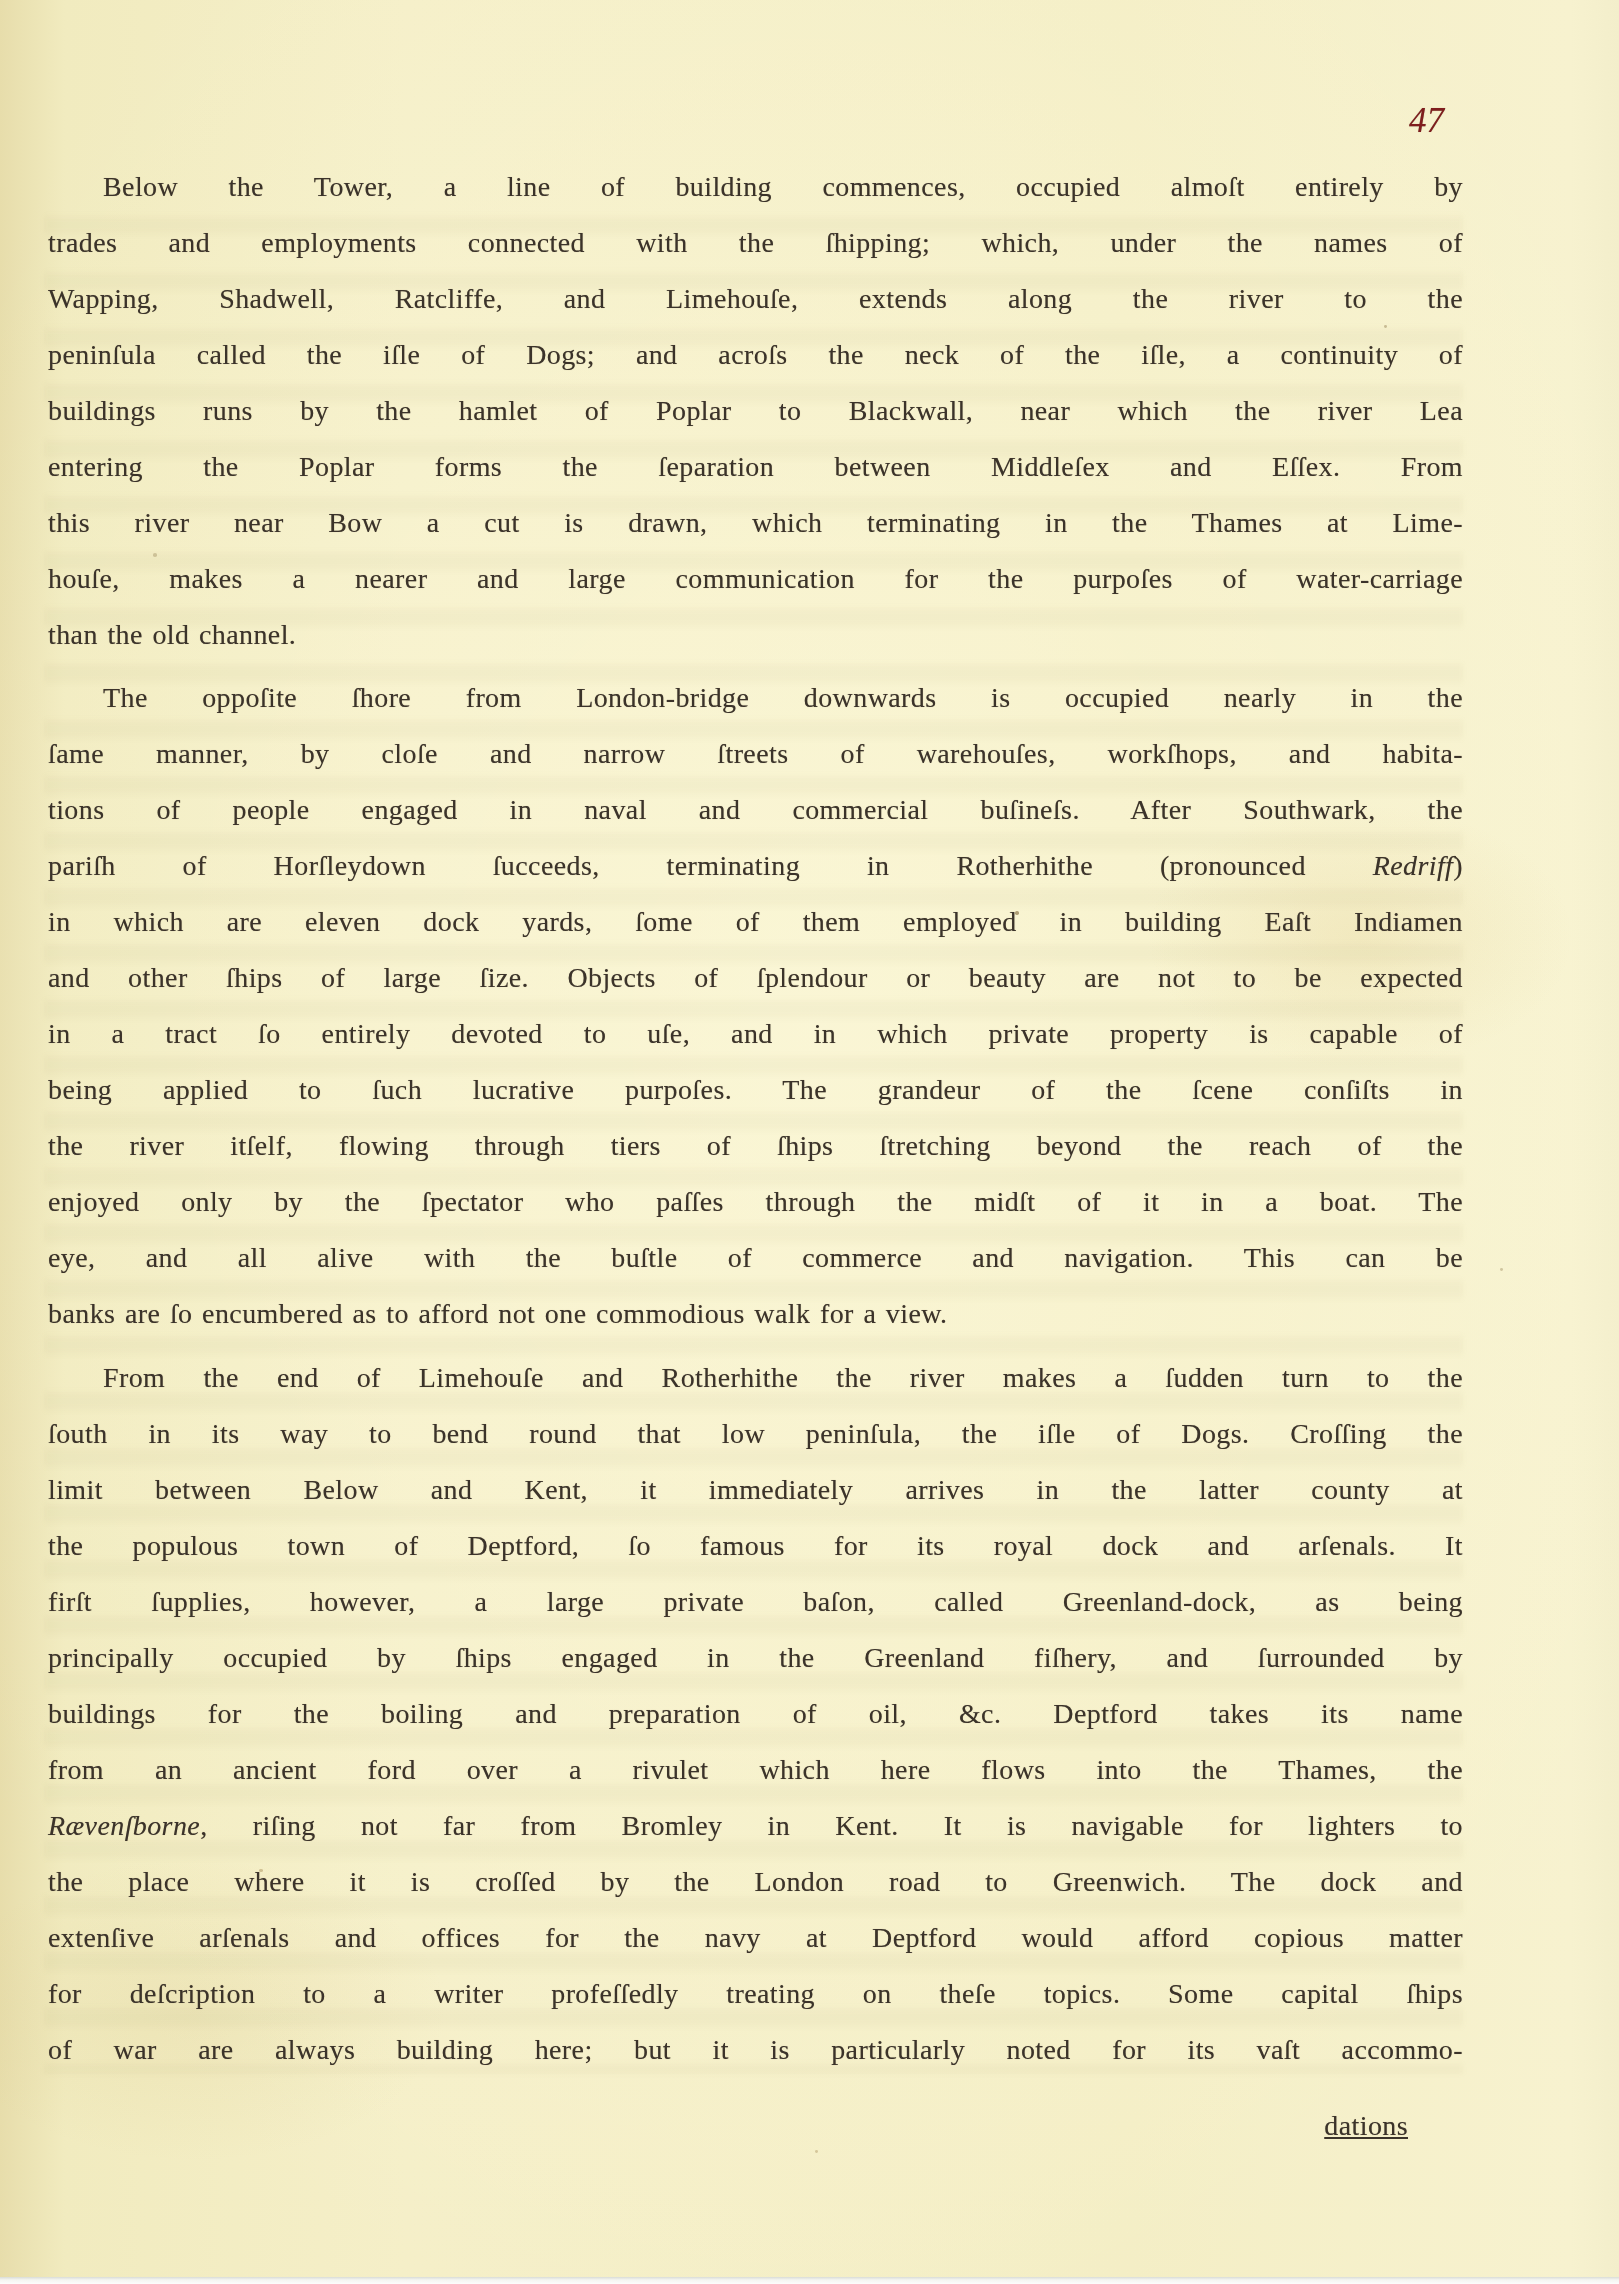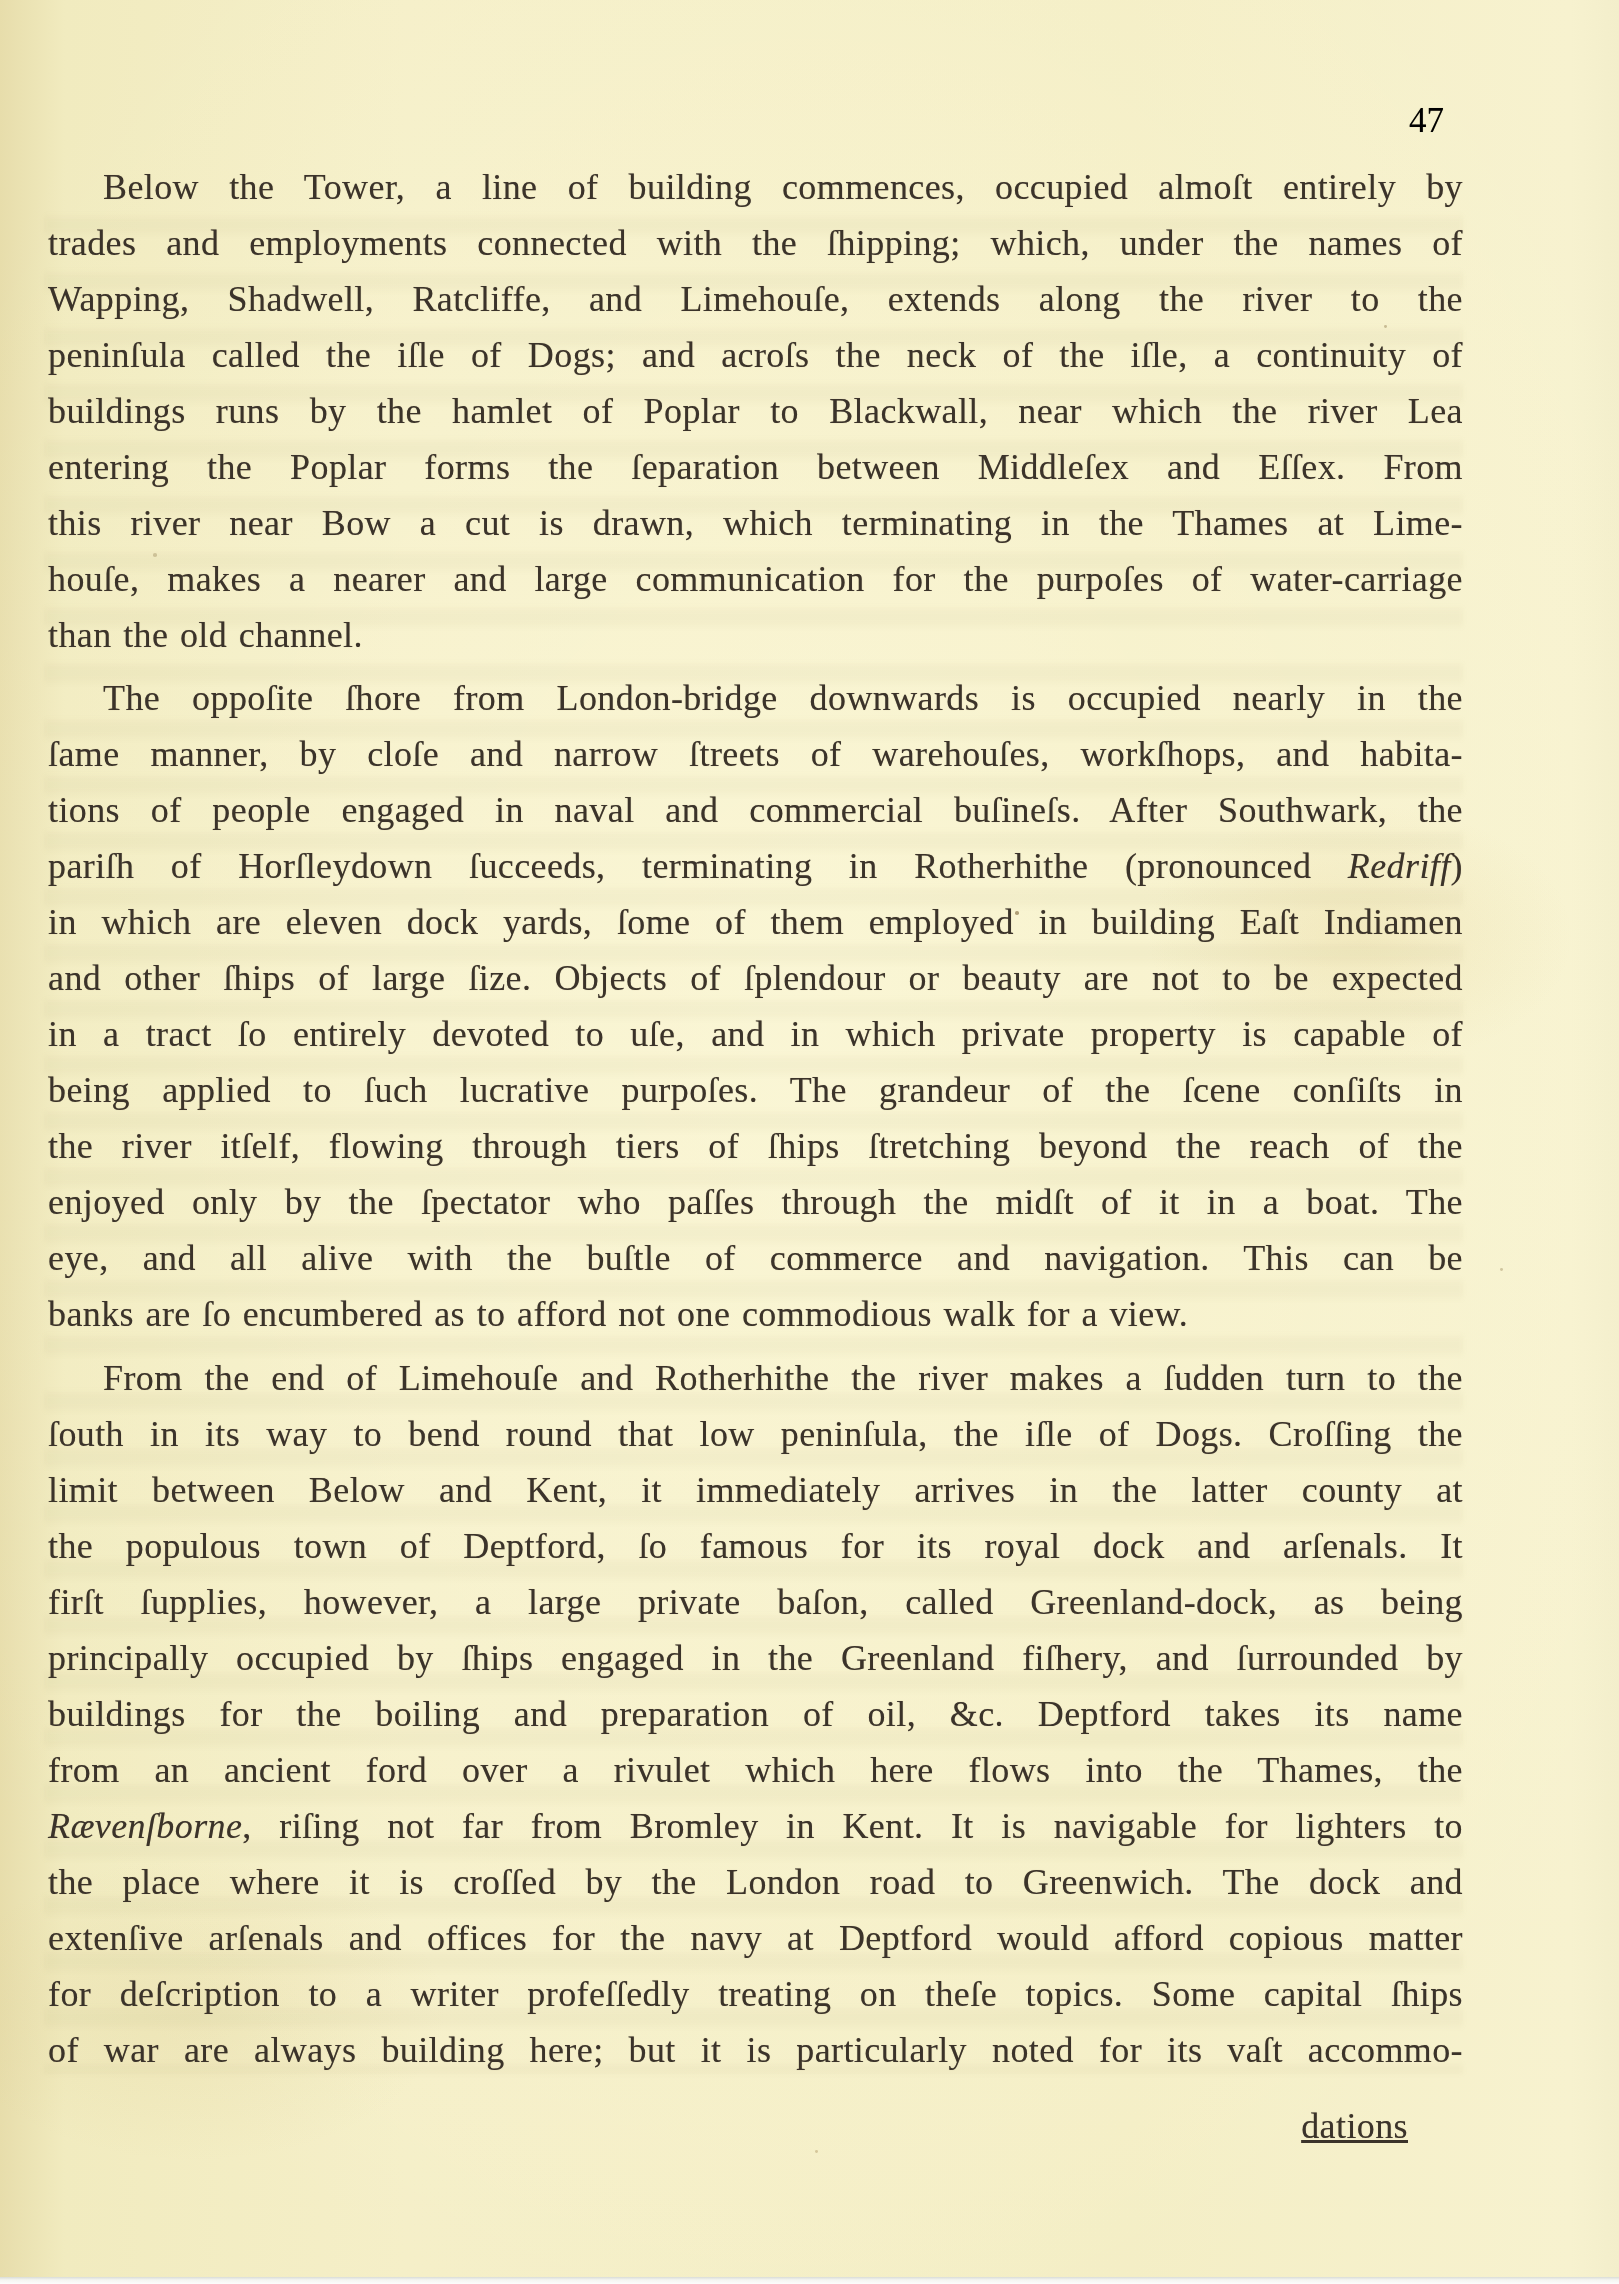--- a/index.html
+++ b/index.html
@@ -61,30 +61,31 @@
     color: #31291f;
     text-shadow: 0 0 0.7px rgba(40,30,18,0.55);
     white-space: nowrap;
   }
   .page-number {
     position: absolute;
     top: 95px;
     right: 175px;
     font-size: 35px;
     line-height: 52px;
-    color: #000000;
+    font-style: italic;
+    color: #7f1d1d;
     text-shadow: 0 0 0.7px rgba(40,30,18,0.45);
     text-align: right;
   }
   .text-block {
     position: absolute;
     top: 159px;
     left: 48px;
     width: 1415px;
-    font-size: 36px;
+    font-size: 28px;
     letter-spacing: 0.4px;
     word-spacing: 2.2px;
     color: #3b332a;
     text-shadow: 0 0 0.7px rgba(55,40,25,0.40);
   }
   .para + .para { margin-top: 7.3px; }
   .line {
     line-height: 56px;
     height: 56px;
     text-align: justify;

